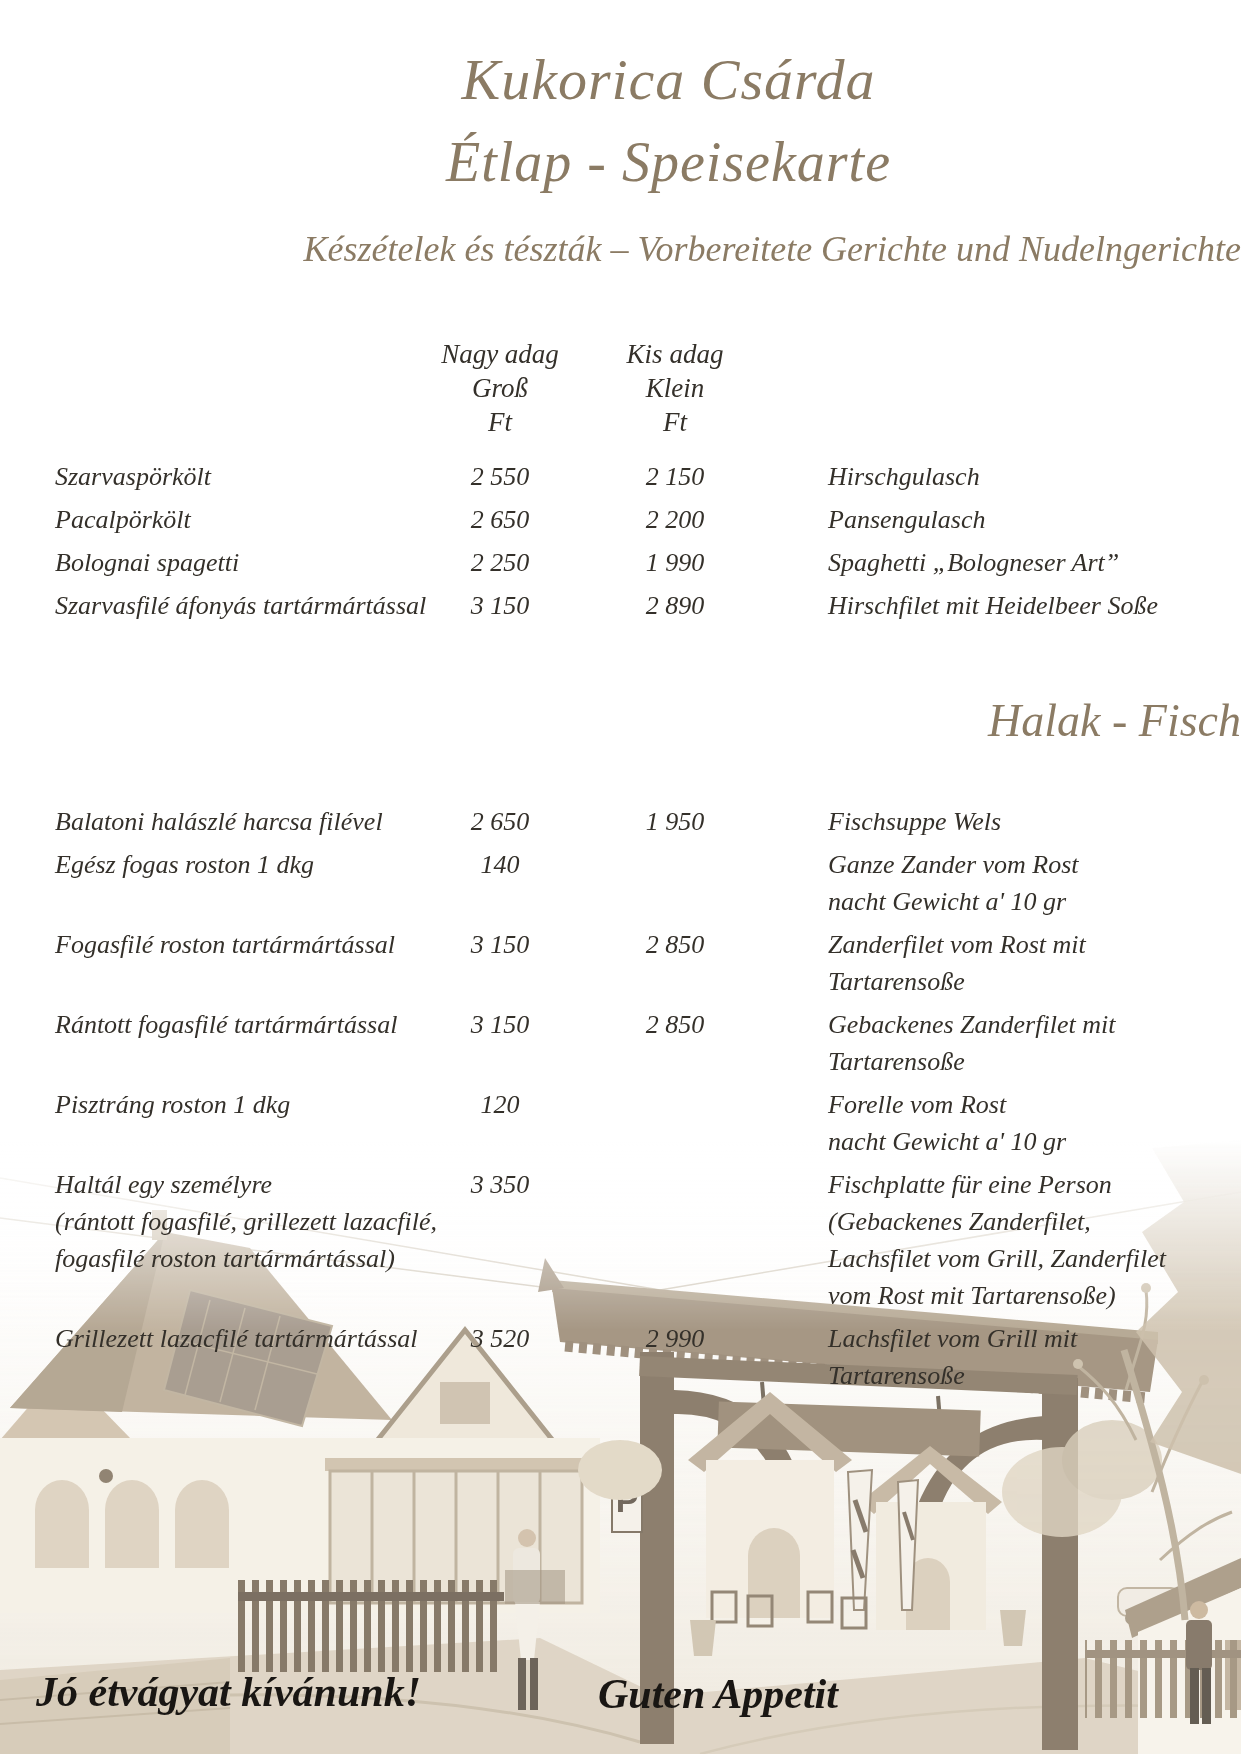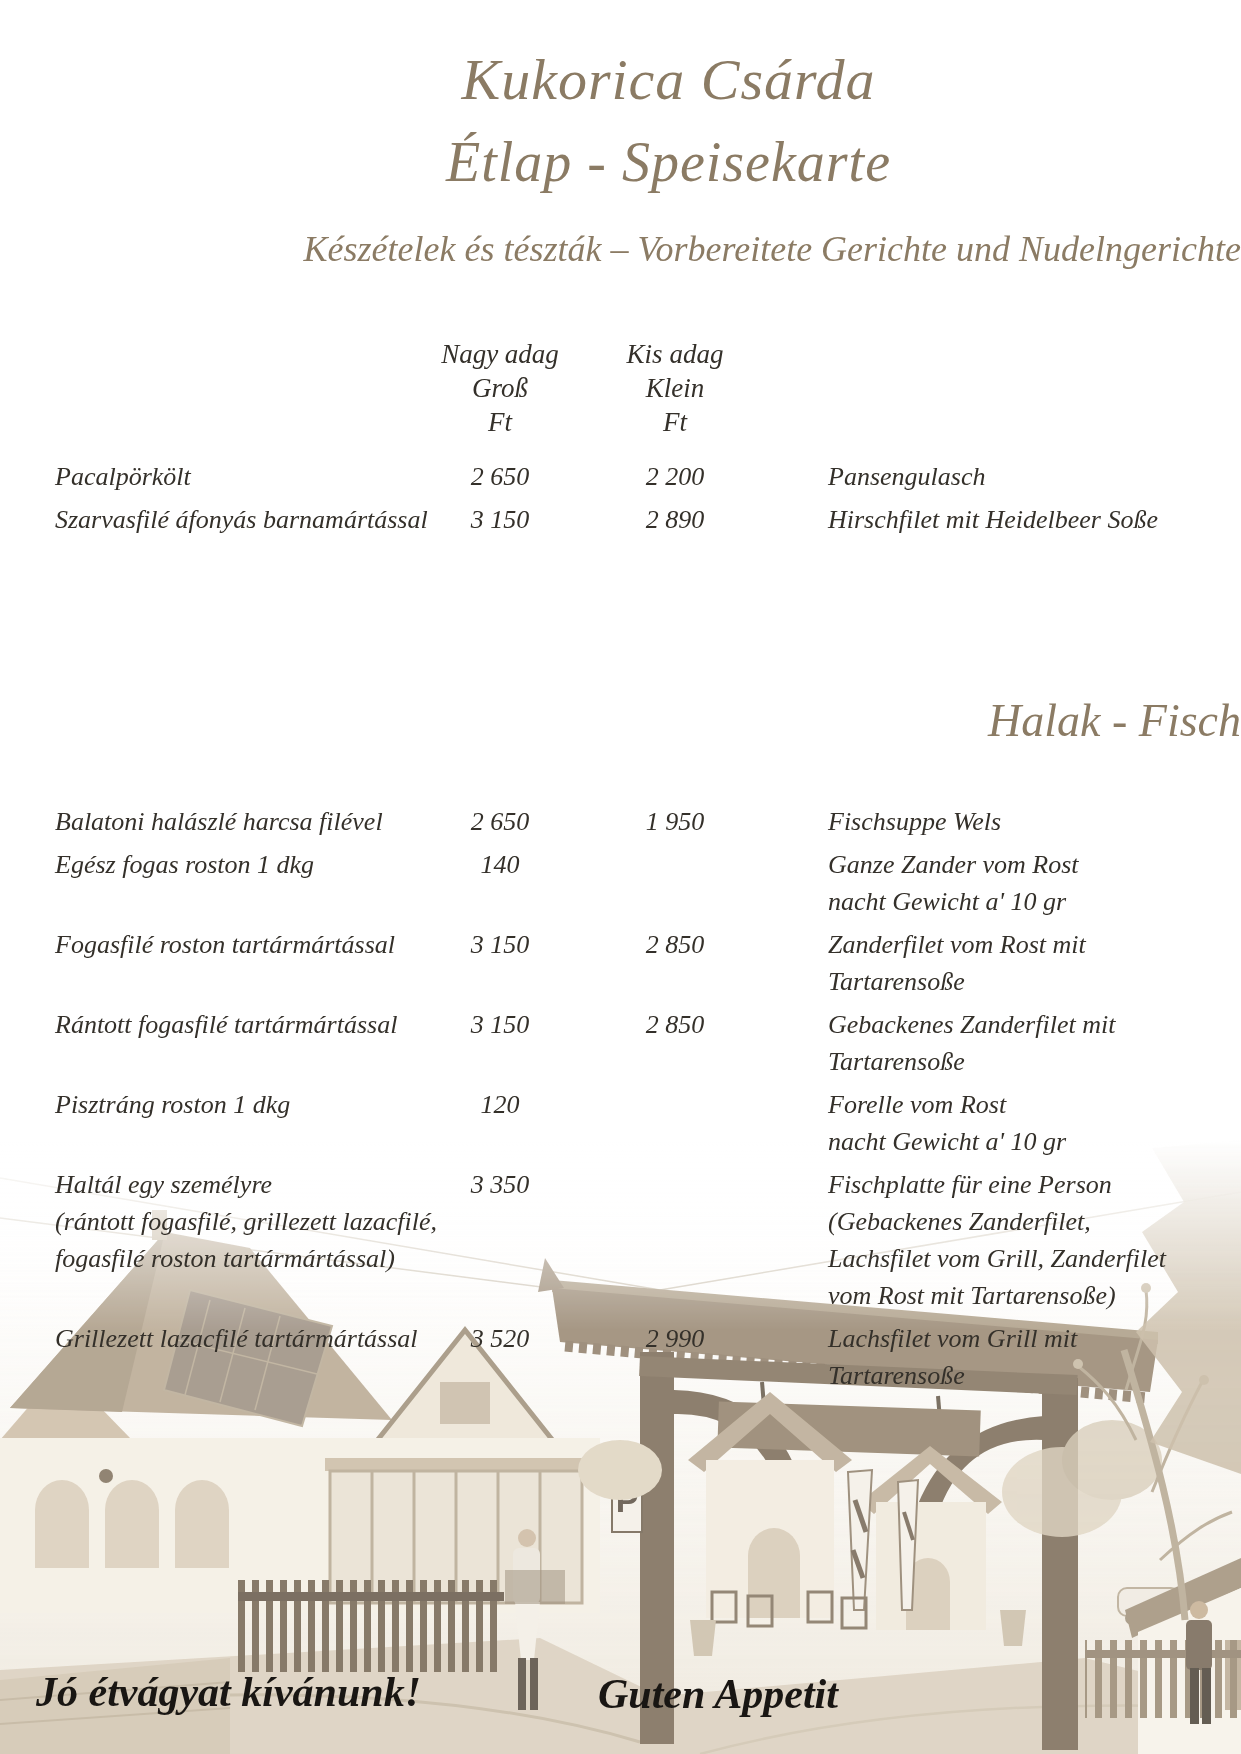--- a/index.html
+++ b/index.html
@@ -226,27 +226,39 @@
 
   <div class="colhead large">Nagy adag
 Groß
 Ft</div>
   <div class="colhead small">Kis adag
 Klein
 Ft</div>
 
   <div class="items items1">
     <div class="row">
+      <div class="cell c-hu">Szarvaspörkölt</div>
+      <div class="cell c-lg">2 550</div>
+      <div class="cell c-sm">2 150</div>
+      <div class="cell c-de">Hirschgulasch</div>
+    </div>
+    <div class="row">
       <div class="cell c-hu">Pacalpörkölt</div>
       <div class="cell c-lg">2 650</div>
       <div class="cell c-sm">2 200</div>
       <div class="cell c-de">Pansengulasch</div>
     </div>
     <div class="row">
-      <div class="cell c-hu">Szarvasfilé áfonyás barnamártással</div>
+      <div class="cell c-hu">Bolognai spagetti</div>
+      <div class="cell c-lg">2 250</div>
+      <div class="cell c-sm">1 990</div>
+      <div class="cell c-de">Spaghetti „Bologneser Art”</div>
+    </div>
+    <div class="row">
+      <div class="cell c-hu">Szarvasfilé áfonyás tartármártással</div>
       <div class="cell c-lg">3 150</div>
       <div class="cell c-sm">2 890</div>
       <div class="cell c-de">Hirschfilet mit Heidelbeer Soße</div>
     </div>
   </div>
 
   <h3 class="sec-heading sec2">Halak - Fisch</h3>
 
   <div class="items items2">
     <div class="row">

